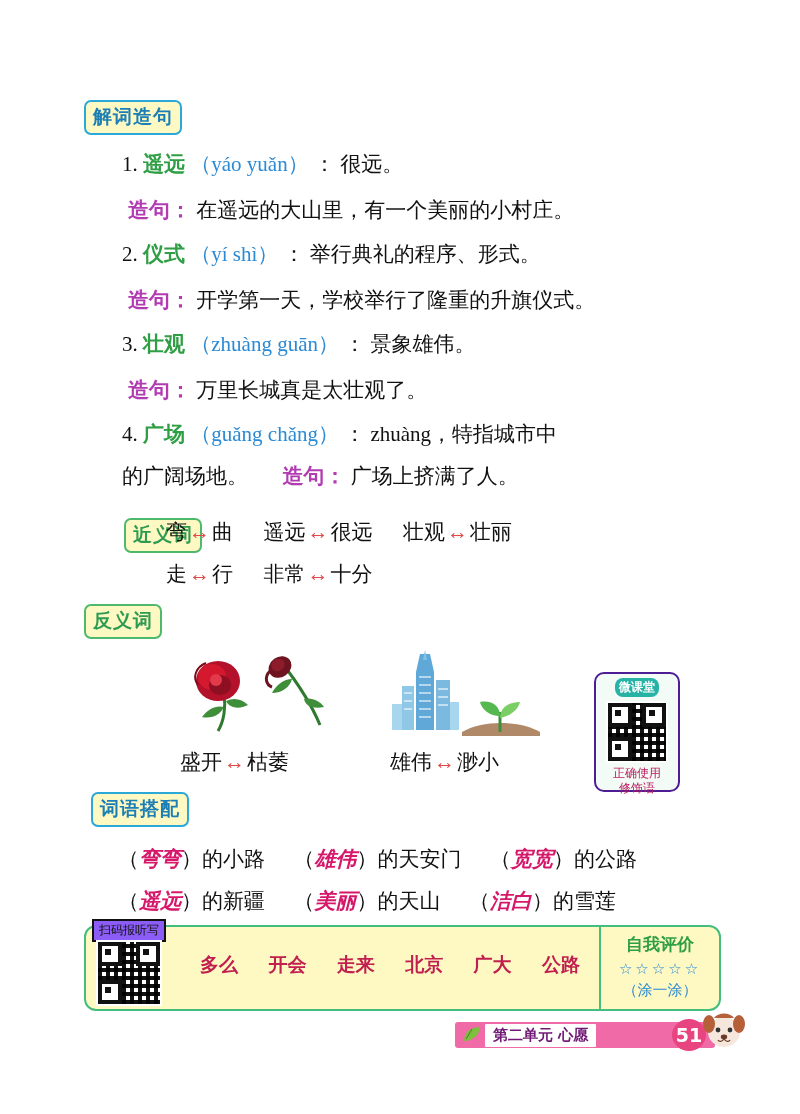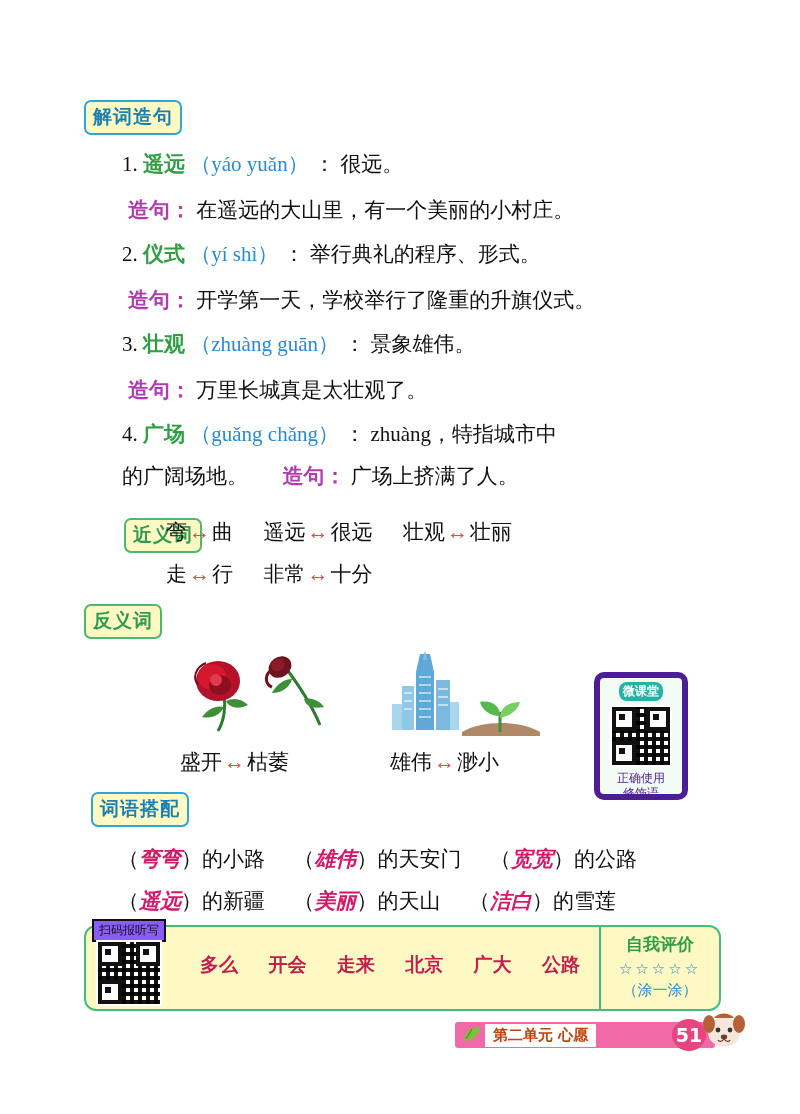--- a/index.html
+++ b/index.html
@@ -66,38 +66,38 @@
     position:absolute;width:16px;height:16px;background:#fff;
     border:4px solid #111;
   }
   .qr-finder:after{
     content:"";position:absolute;left:3px;top:3px;width:6px;height:6px;background:#111;
   }
 
   
   .microbox{
     position:absolute;
-    border:6px solid #4c1d95;
+    border:2px solid #4c1d95;
     border-radius:10px;
     background:#f2fbf6;
     text-align:center;
   }
   .micro-head{
     background:#26b3a6;
     color:#fff;
     font-size:12px;
     font-weight:bold;
     border-radius:8px;
     padding:1px 4px;
     display:inline-block;
     font-family:"DejaVu Sans", sans-serif;
   }
   .micro-cap{
-    color:#4c1d95;font-size:12px;line-height:15px;
-    font-family:Liberation Serif, serif;
+    color:#be185d;font-size:12px;line-height:15px;
+    font-family:Liberation Mono, monospace;
   }
 
   
   .bottombox{
     position:absolute;
     left:84px;top:925px;width:633px;height:82px;
     border:2px solid #45bd7e;
     border-radius:12px;
     background:#fef9c3;
   }
@@ -126,21 +126,21 @@
 
   
   .footer-bar{
     position:absolute;left:455px;top:1022px;width:260px;height:26px;
     background:linear-gradient(90deg,#f06aa8 0%,#f06aa8 100%);
     border-radius:3px;
   }
   .footer-label{
     position:absolute;left:484px;top:1023px;
     background:#fff;border:1px solid #f06aa8;
-    color:#c2410c;font-size:15px;font-weight:bold;
+    color:#701a75;font-size:15px;font-weight:bold;
     padding:2px 8px;border-radius:2px;
     font-family:"DejaVu Sans", sans-serif;
   }
   .pagenum{
     position:absolute;left:672px;top:1019px;width:34px;height:32px;
     background:#e8447f;color:#fff;border-radius:50%;
     font-size:19px;font-weight:bold;text-align:center;line-height:32px;
     font-family:"DejaVu Sans", sans-serif;
   }
   .leaf{

